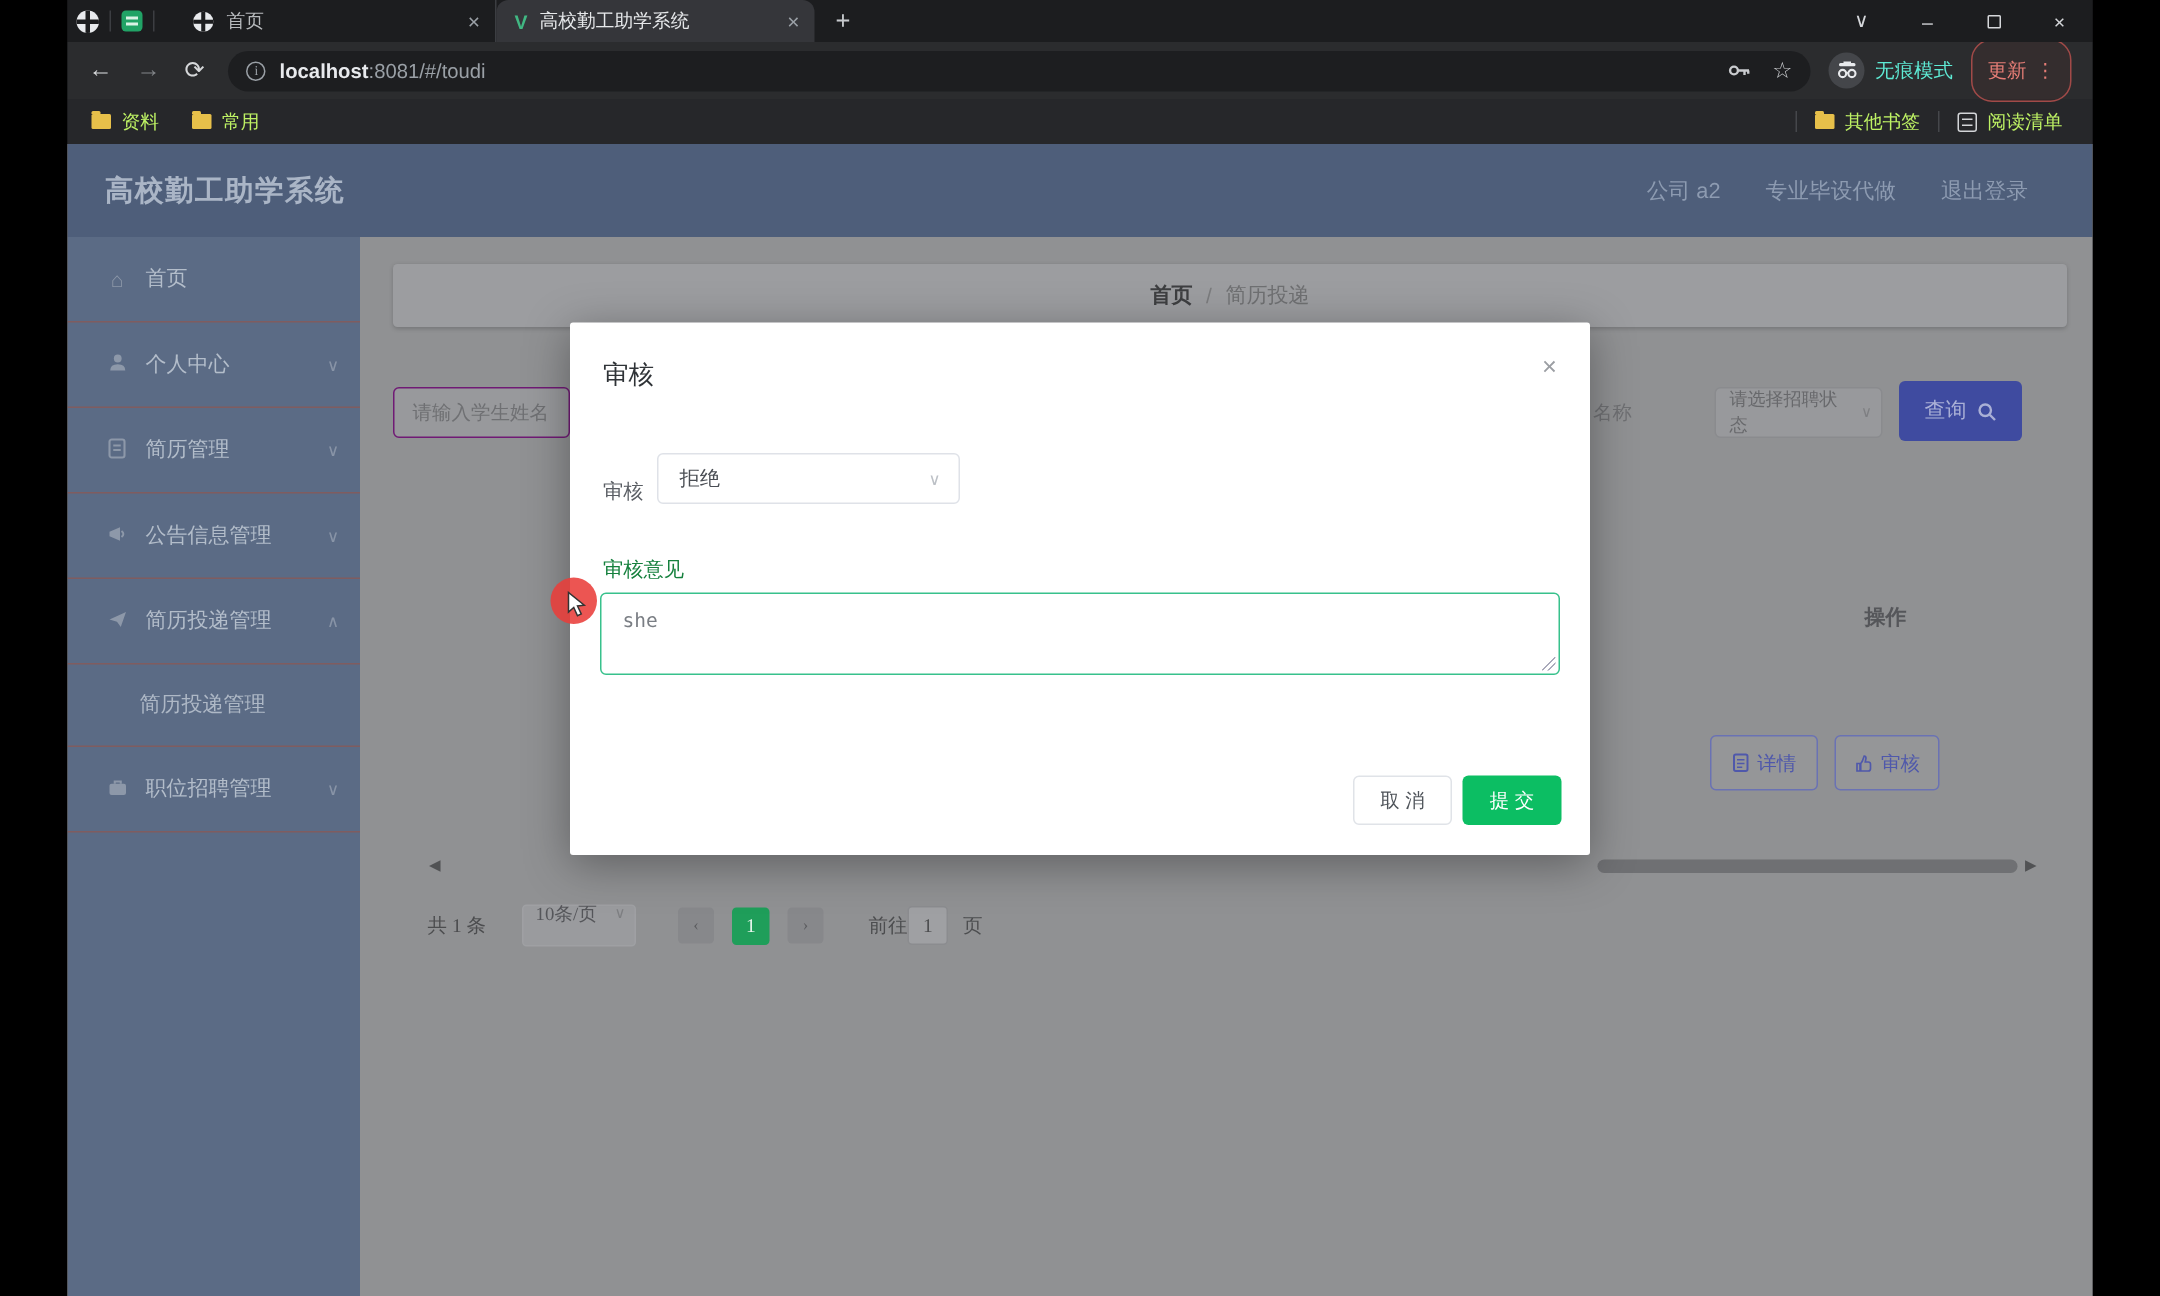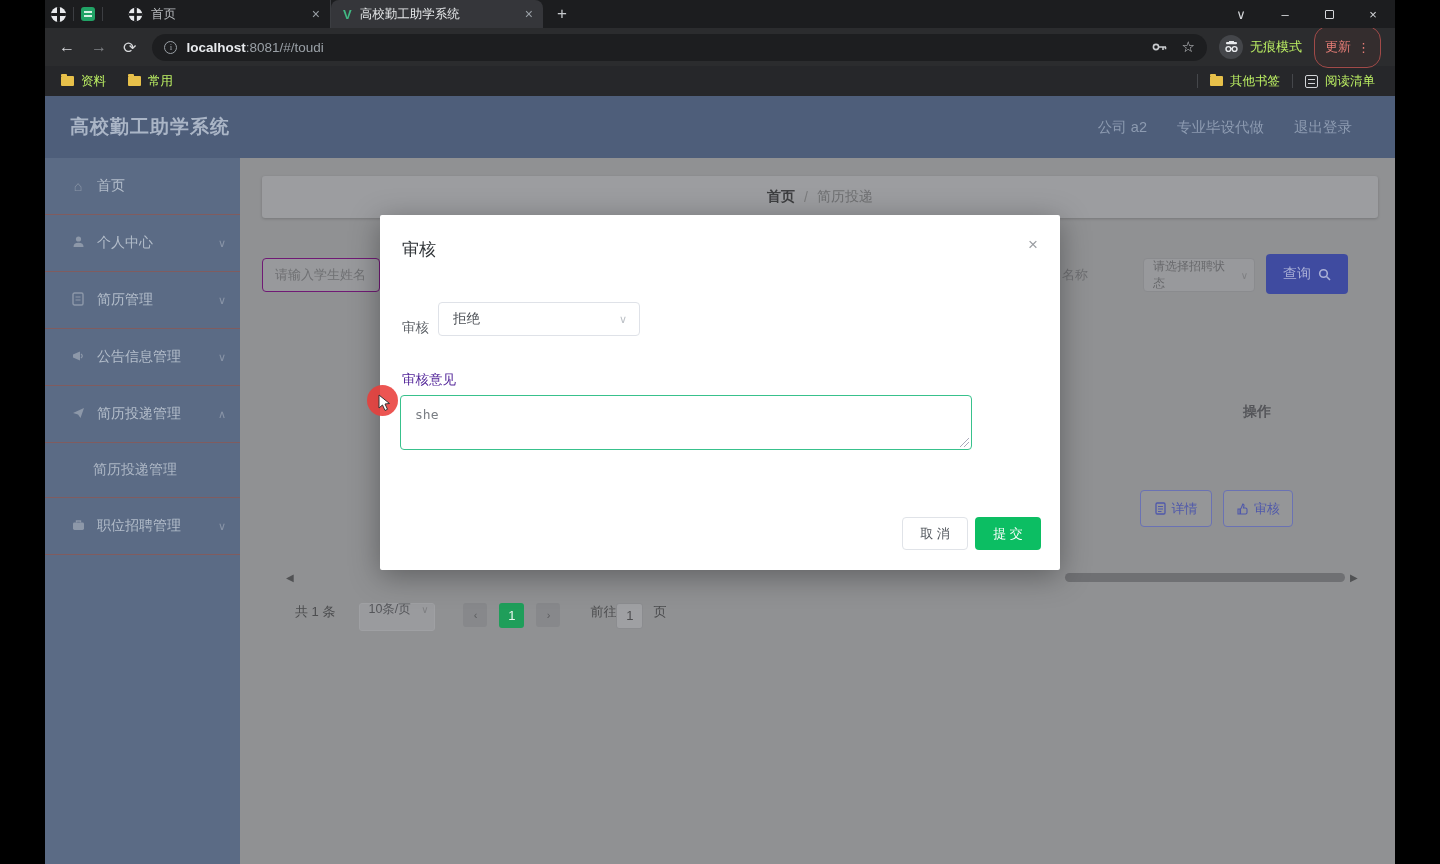--- a/index.html
+++ b/index.html
@@ -32,21 +32,21 @@
   .addrbar { height:38px; background:#2b2c2e; display:flex; align-items:center; padding:0 14px; }
   .navic { font-size:16px; color:#d6d8da; margin-right:16px; }
   .navic.dim { color:#808387; }
   .urlpill { flex:1; height:27px; background:#1d1e20; border-radius:14px; display:flex; align-items:center; padding:0 12px; margin-right:12px; }
   .infoicon { width:13px; height:13px; border:1.3px solid #9aa0a6; border-radius:50%; color:#9aa0a6; font-size:9px; line-height:11px; text-align:center; margin-right:9px; font-family:"Liberation Serif",serif; }
   .url { font-size:13.5px; color:#9aa0a6; }
   .url b { color:#e8eaed; font-weight:bold; }
   .pillright { margin-left:auto; display:flex; align-items:center; gap:14px; color:#c9cbce; }
   .keyicon svg, .staricon { display:block; }
   .staricon { font-size:15px; color:#c9cbce; }
-  .incog { display:flex; align-items:center; gap:7px; color:#bef264; font-size:13px; margin-right:12px; }
+  .incog { display:flex; align-items:center; gap:7px; color:#5eead4; font-size:13px; margin-right:12px; }
   .incogbadge { width:24px; height:24px; border-radius:50%; background:#44464a; display:flex; align-items:center; justify-content:center; }
   .updatebtn { display:flex; align-items:center; gap:6px; border:1px solid #a14a48; border-radius:14px; height:42px; padding:0 10px; color:#e57d76; font-size:13px; background:rgba(160,60,55,.08); }
   .updatebtn .dots { font-size:13px; color:#e57d76; }
 
   .bookmarks { height:30px; background:#26272a; display:flex; align-items:center; padding:0 16px; font-size:12.5px; color:#bef264; }
   .bm { display:flex; align-items:center; gap:7px; margin-right:22px; }
   .folder { width:13px; height:10px; background:#e7c04a; border-radius:1px; position:relative; }
   .folder:before { content:""; position:absolute; top:-2px; left:0; width:6px; height:2px; background:#e7c04a; border-radius:1px 1px 0 0; }
   .bmright { margin-left:auto; display:flex; align-items:center;justify-content:space-between; }
   .bmsep { width:1px; height:14px; background:#45474b; margin:0 12px; }
@@ -80,38 +80,38 @@
 
   .op-header { position:absolute; left:957px; top:245px; width:120px; text-align:center; color:#55565a; font-size:14px; font-weight:bold; }
   .btn-detail, .btn-audit { position:absolute; top:332px; height:37px; border:1px solid #6a72b4; border-radius:4px; background:rgba(255,255,255,.05); color:#4f58ab; font-size:13px; display:flex; align-items:center; justify-content:center; gap:6px; }
   .btn-detail { left:900px; width:72px; }
   .btn-audit { left:983px; width:70px; }
 
   .hscroll-left { position:absolute; left:46px; top:414px; color:#515254; font-size:10px; }
   .hscroll-thumb { position:absolute; left:825px; top:415px; width:280px; height:9px; background:#6f7073; border-radius:5px; }
   .hscroll-right { position:absolute; left:1110px; top:414px; color:#515254; font-size:10px; }
 
-  .pager { position:absolute; left:55px; top:445px; display:flex; font-size:13px; color:#4c4d4f; }
+  .pager { position:absolute; left:45px; top:445px; display:flex; align-items:center; font-size:13px; color:#4c4d4f;font-family:Liberation Serif, serif; }
   .pg-total { margin-right:24px; }
   .pg-size { width:76px; height:28px; background:#9a9b9e; border:1px solid #9fa0a3; border-radius:3px; display:flex; align-items:center; padding:0 6px 16px 8px; color:#55565a; font-size:12.5px; margin-right:28px; }
   .pg-size .arrow { margin-left:auto; font-size:10px; color:#7e7f82; }
   .pg-prev,.pg-next { width:24px; height:24px; background:#87888b; border-radius:3px; margin-right:12px; display:flex; align-items:center; justify-content:center; color:#5c5d60; font-size:11px; }
   .pg-page { width:25px; height:25px; background:#1f9e5a; border-radius:3px; color:#e9f6ee; display:flex; align-items:center; justify-content:center; font-size:13px; margin-right:12px; }
   .pg-goto { margin-left:18px; }
   .pg-input { width:27px; height:26px; background:#9fa0a3; border:1px solid #8b8c8f; border-radius:3px; text-align:center; line-height:24px; color:#4c4d4f; margin-right:10px; }
 
   
   .modal { position:absolute; left:335px; top:215px; width:680px; height:355px; background:#fff; border-radius:2px; box-shadow:0 6px 30px rgba(0,0,0,.35); z-index:30; }
   .m-title { position:absolute; left:22px; top:23px; font-size:17px; color:#2f3337; }
   .m-close { position:absolute; right:22px; top:20px; color:#9b9ea3; font-size:17px; }
   .m-label1 { position:absolute; left:22px; top:104px; font-size:13.5px; color:#5a5e64; }
   .m-select { position:absolute; left:58px; top:87px; width:202px; height:34px; border:1px solid #dfe2e8; border-radius:4px; display:flex; align-items:center; padding:0 12px 0 14px; font-size:13.5px; color:#4a4e54; }
   .m-select .arrow { margin-left:auto; color:#bcc0c6; font-size:11px; }
-  .m-label2 { position:absolute; left:22px; top:156px; font-size:13.5px; color:#4c1d95; }
-  .m-textarea { position:absolute; left:20px; top:180px; width:572px; height:55px; border:1px solid #38c18c; border-radius:4px; background:#fff; font-family:"DejaVu Sans Mono","Liberation Mono",monospace; font-size:13px; color:#7a7e84; padding:11px 14px; }
+  .m-label2 { position:absolute; left:22px; top:156px; font-size:13.5px; color:#15803d; }
+  .m-textarea { position:absolute; left:20px; top:180px; width:640px; height:55px; border:1px solid #38c18c; border-radius:4px; background:#fff; font-family:"DejaVu Sans Mono","Liberation Mono",monospace; font-size:13px; color:#7a7e84; padding:11px 14px; }
   .resize-grip { position:absolute; right:2px; bottom:2px; width:9px; height:9px;
      background:linear-gradient(135deg, transparent 45%, #aab 45%, #aab 52%, transparent 52%, transparent 68%, #aab 68%, #aab 75%, transparent 75%); }
   .m-cancel { position:absolute; left:522px; top:302px; width:66px; height:33px; border:1px solid #e0e3e8; border-radius:4px; background:#fff; color:#4f545a; font-size:13px; display:flex; align-items:center; justify-content:center; }
   .m-submit { position:absolute; left:595px; top:302px; width:66px; height:33px; border-radius:4px; background:#0cbe63; color:#fff; font-size:13px; display:flex; align-items:center; justify-content:center; }
 
   
   .cursor { position:absolute; left:322px; top:385px; width:31px; height:31px; border-radius:50%; background:rgba(233,62,58,.88); z-index:40; }
   .cursor svg { position:absolute; left:11px; top:9px; }
 
   

